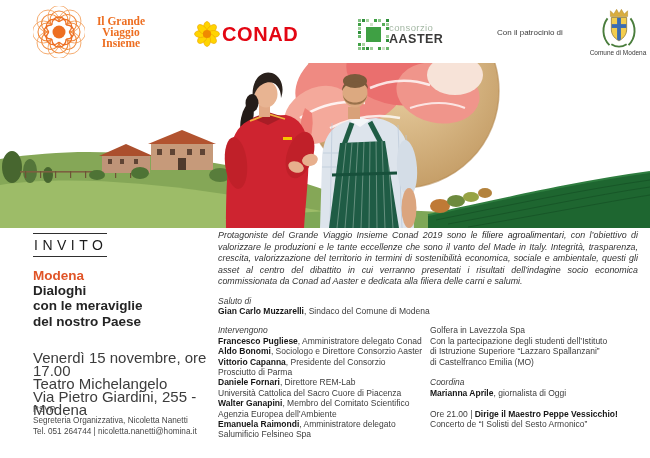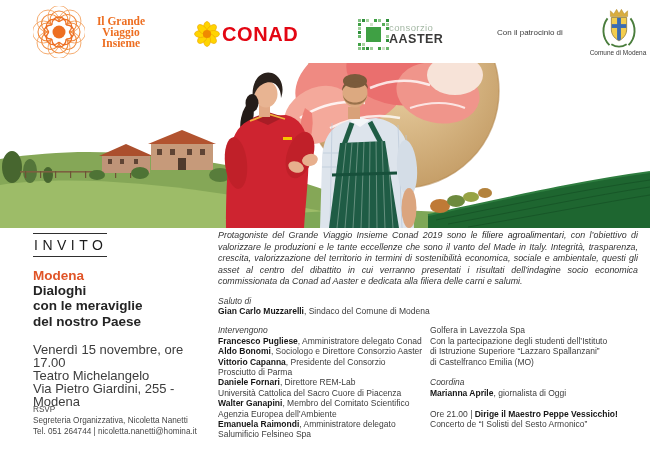--- a/index.html
+++ b/index.html
@@ -21,21 +21,21 @@
                  font-size:6.5px;color:#3a3a3a;}
   
   .photo{position:absolute;left:0;top:63px;width:650px;height:165px;}
   .photo svg{display:block;}
   
   .left-col{position:absolute;left:33px;top:233px;width:178px;}
   .invito{display:inline-block;border-top:1.5px solid #2f2f2f;border-bottom:1.5px solid #2f2f2f;
           padding:3px 0 3px 1px;font-size:14px;letter-spacing:4.5px;color:#1c1c1c;}
   .city{margin-top:11px;font-size:13.5px;font-weight:bold;color:#e05427;line-height:15.2px;}
   .title{font-size:13.5px;font-weight:bold;color:#242424;line-height:15.2px;}
-  .when{margin-top:14px;font-size:13px;line-height:13px;color:#3c3c3c;}
+  .when{margin-top:22px;font-size:15px;line-height:13px;color:#3c3c3c;}
   .rsvp{position:absolute;left:33px;top:404px;font-size:8.2px;line-height:11px;color:#474747;}
   
   .main{position:absolute;left:218px;top:230px;width:420px;}
   .intro{margin:0;font-style:italic;font-size:8.9px;line-height:11.5px;color:#333;text-align:justify;}
   .intro .b{font-weight:normal;color:#1d1d1d;}
   .saluto{margin-top:8px;}
   .ln{font-size:8.5px;line-height:10.4px;color:#3c3c3c;white-space:nowrap;}
   .ln .b{font-weight:bold;color:#171717;}
   .ln .i{font-style:italic;}
   .ln.blank{height:10.4px;}

